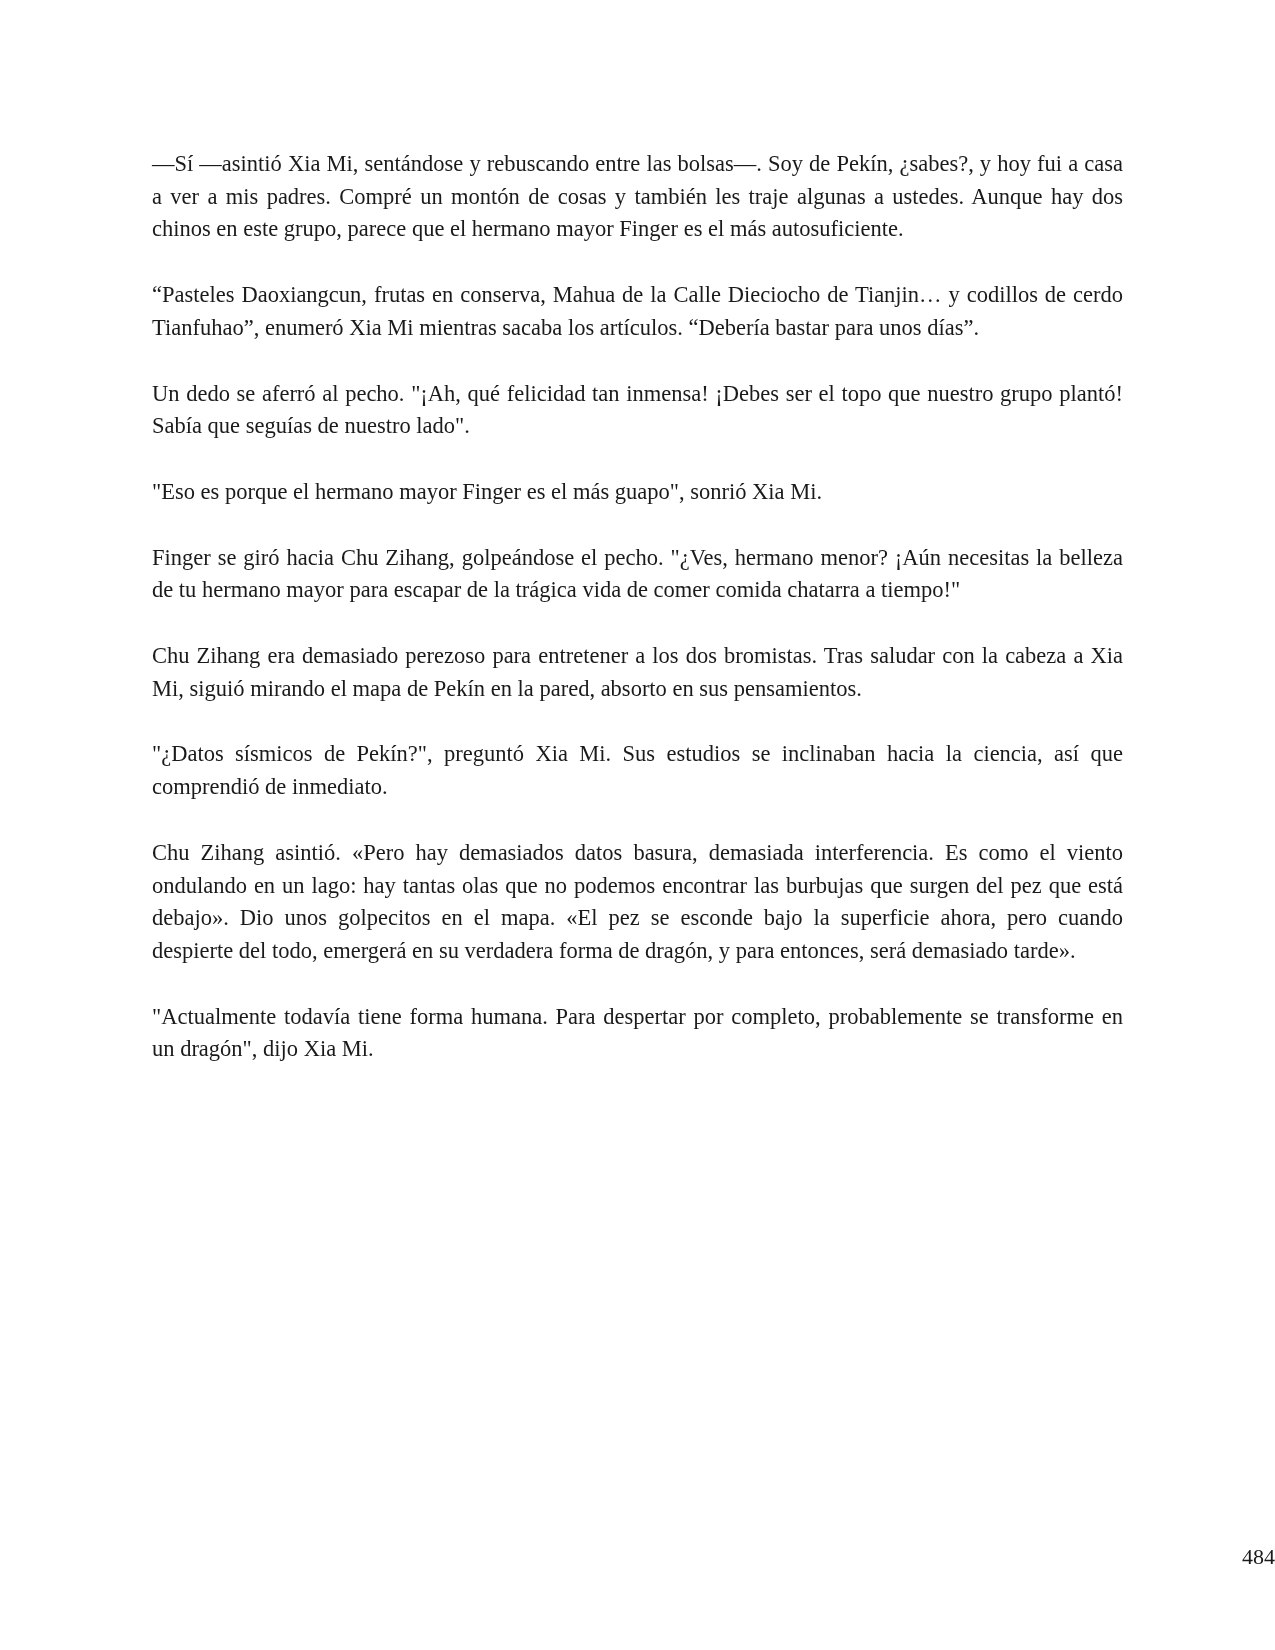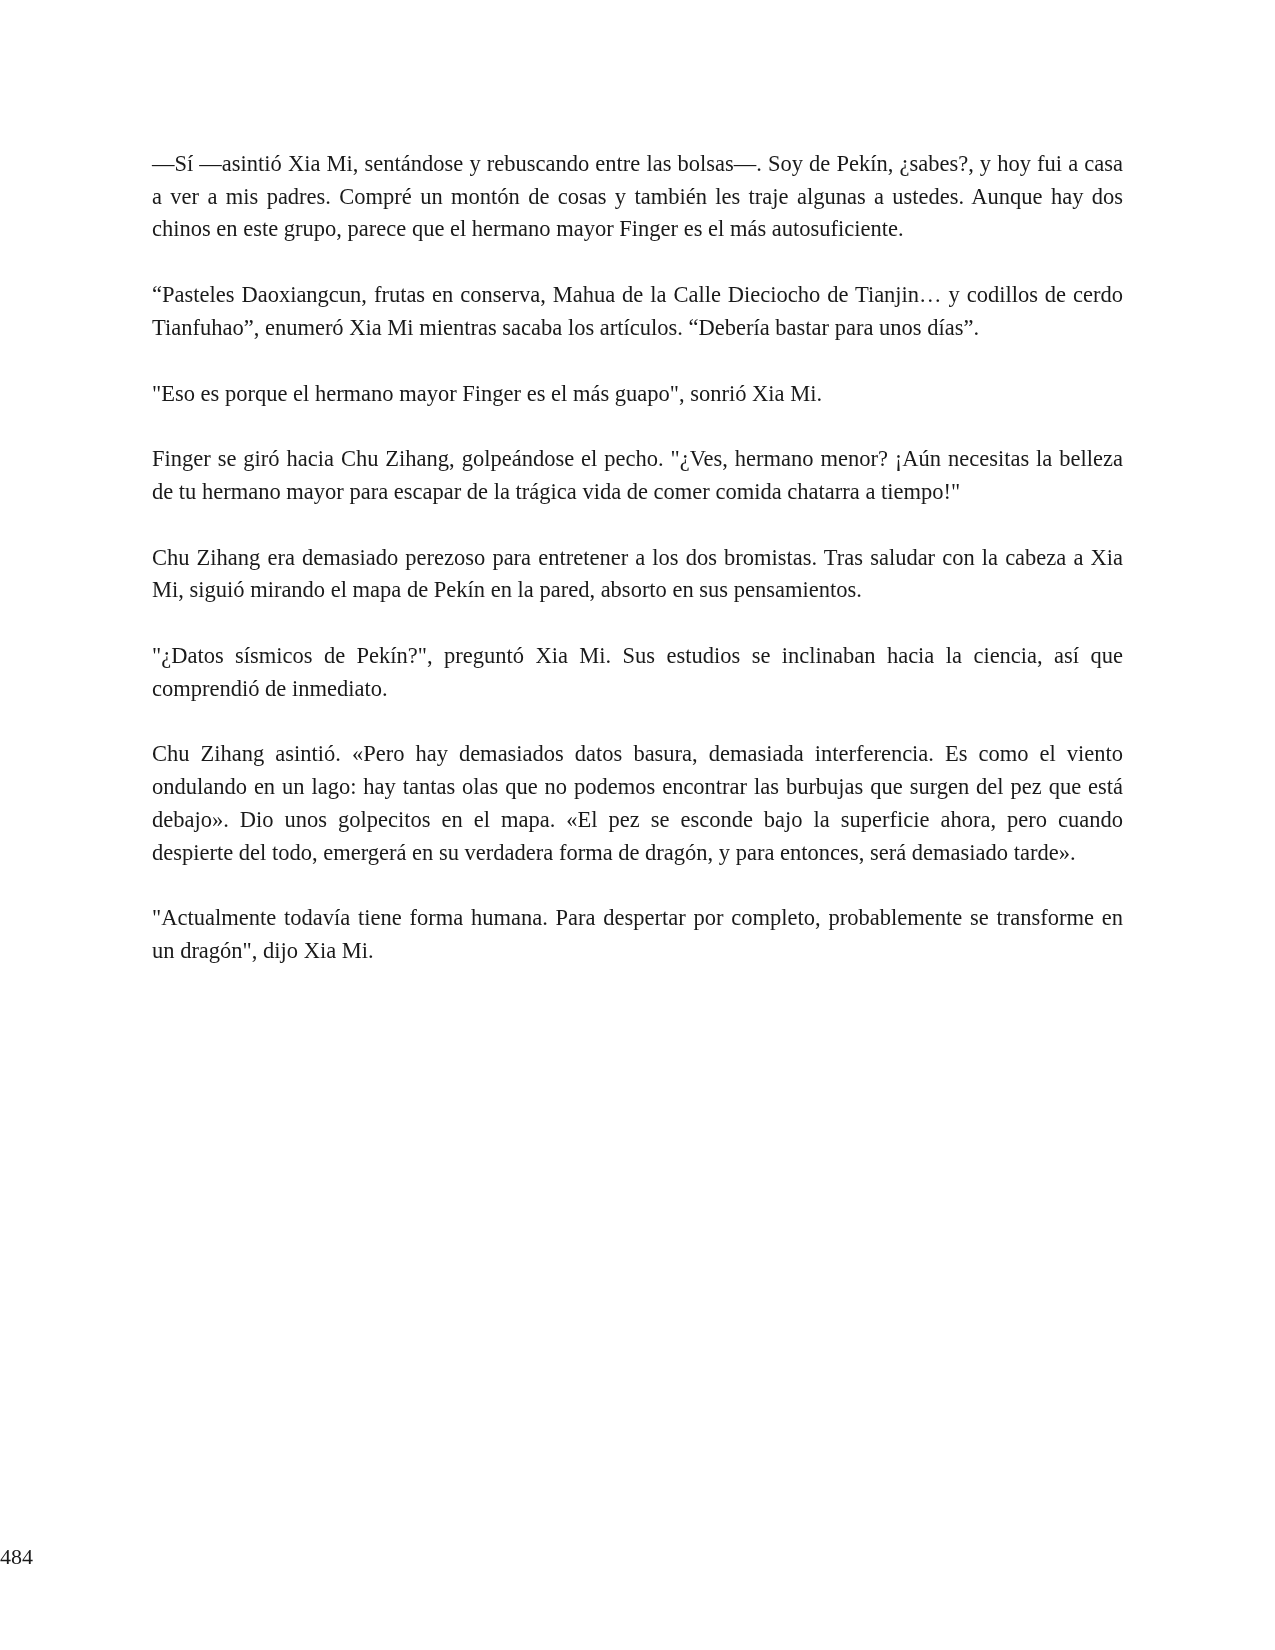--- a/index.html
+++ b/index.html
@@ -26,31 +26,32 @@
     font-size: 22.5px;
     line-height: 32.7px;
     text-align: justify;
     hyphens: none;
   }
   .page-number {
     position: absolute;
     left: 0;
     width: 1275px;
     top: 1544px;
-    text-align: left;
+    text-align: right;
     font-size: 22px;
     line-height: 26px;
   }
 </style>
 </head>
 <body>
 
 <div class="page">
   <p class="para">—Sí —asintió Xia Mi, sentándose y rebuscando entre las bolsas—. Soy de Pekín, ¿sabes?, y hoy fui a casa a ver a mis padres. Compré un montón de cosas y también les traje algunas a ustedes. Aunque hay dos chinos en este grupo, parece que el hermano mayor Finger es el más autosuficiente.</p>
   <p class="para">“Pasteles Daoxiangcun, frutas en conserva, Mahua de la Calle Dieciocho de Tianjin… y codillos de cerdo Tianfuhao”, enumeró Xia Mi mientras sacaba los artículos. “Debería bastar para unos días”.</p>
+  <p class="para">Un dedo se aferró al pecho. "¡Ah, qué felicidad tan inmensa! ¡Debes ser el topo que nuestro grupo plantó! Sabía que seguías de nuestro lado".</p>
   <p class="para">"Eso es porque el hermano mayor Finger es el más guapo", sonrió Xia Mi.</p>
   <p class="para">Finger se giró hacia Chu Zihang, golpeándose el pecho. "¿Ves, hermano menor? ¡Aún necesitas la belleza de tu hermano mayor para escapar de la trágica vida de comer comida chatarra a tiempo!"</p>
   <p class="para">Chu Zihang era demasiado perezoso para entretener a los dos bromistas. Tras saludar con la cabeza a Xia Mi, siguió mirando el mapa de Pekín en la pared, absorto en sus pensamientos.</p>
   <p class="para">"¿Datos sísmicos de Pekín?", preguntó Xia Mi. Sus estudios se inclinaban hacia la ciencia, así que comprendió de inmediato.</p>
   <p class="para">Chu Zihang asintió. «Pero hay demasiados datos basura, demasiada interferencia. Es como el viento ondulando en un lago: hay tantas olas que no podemos encontrar las burbujas que surgen del pez que está debajo». Dio unos golpecitos en el mapa. «El pez se esconde bajo la superficie ahora, pero cuando despierte del todo, emergerá en su verdadera forma de dragón, y para entonces, será demasiado tarde».</p>
   <p class="para">"Actualmente todavía tiene forma humana. Para despertar por completo, probablemente se transforme en un dragón", dijo Xia Mi.</p>
 </div>
 
 <div class="page-number">484</div>
 

